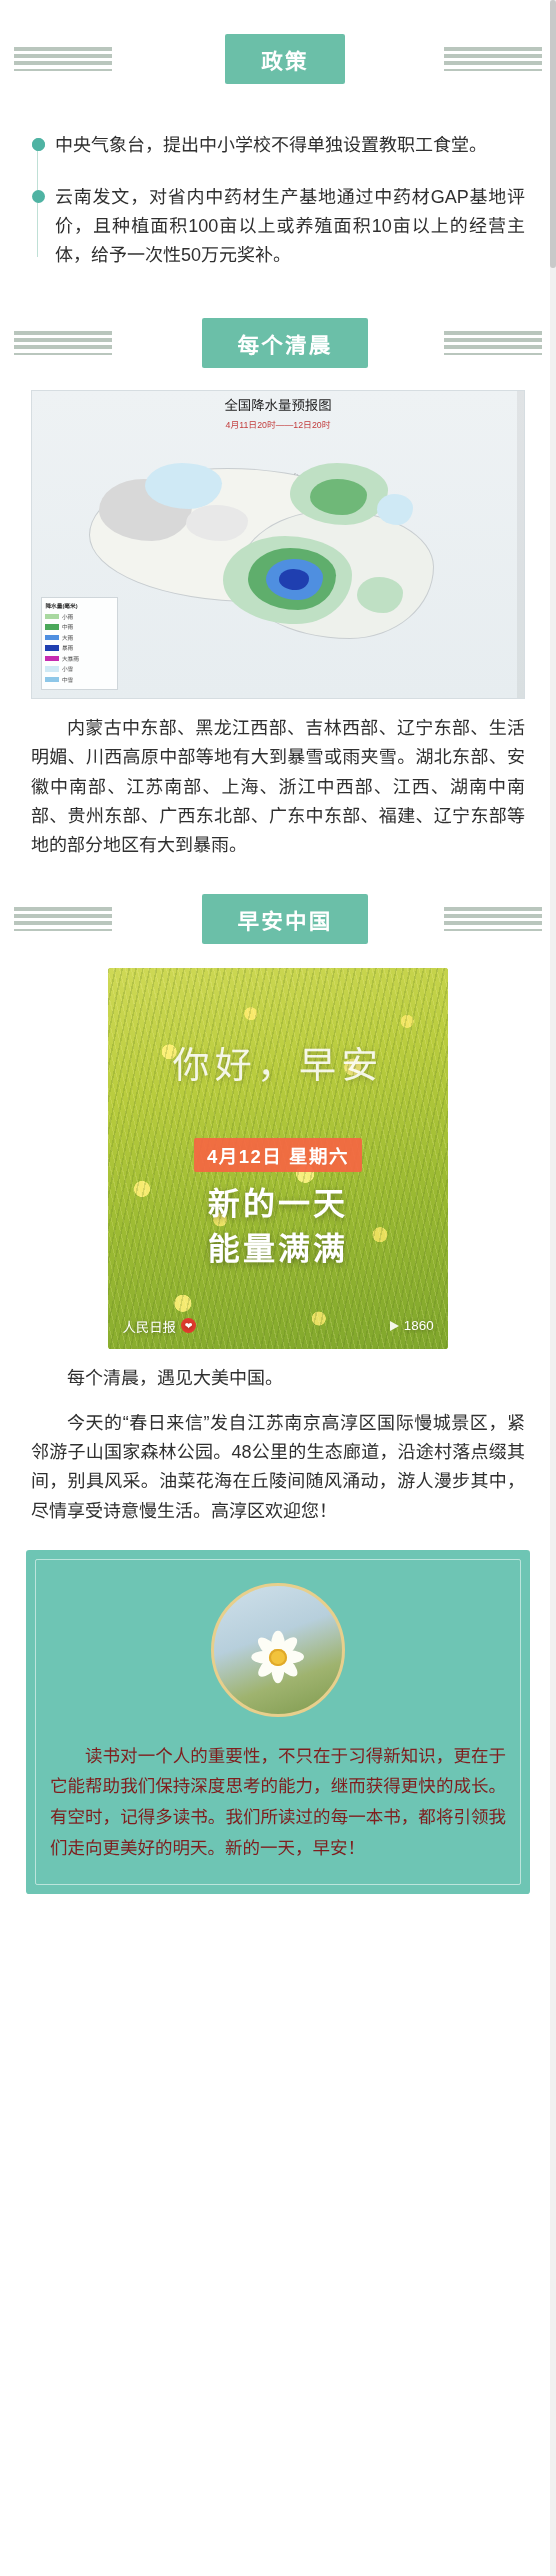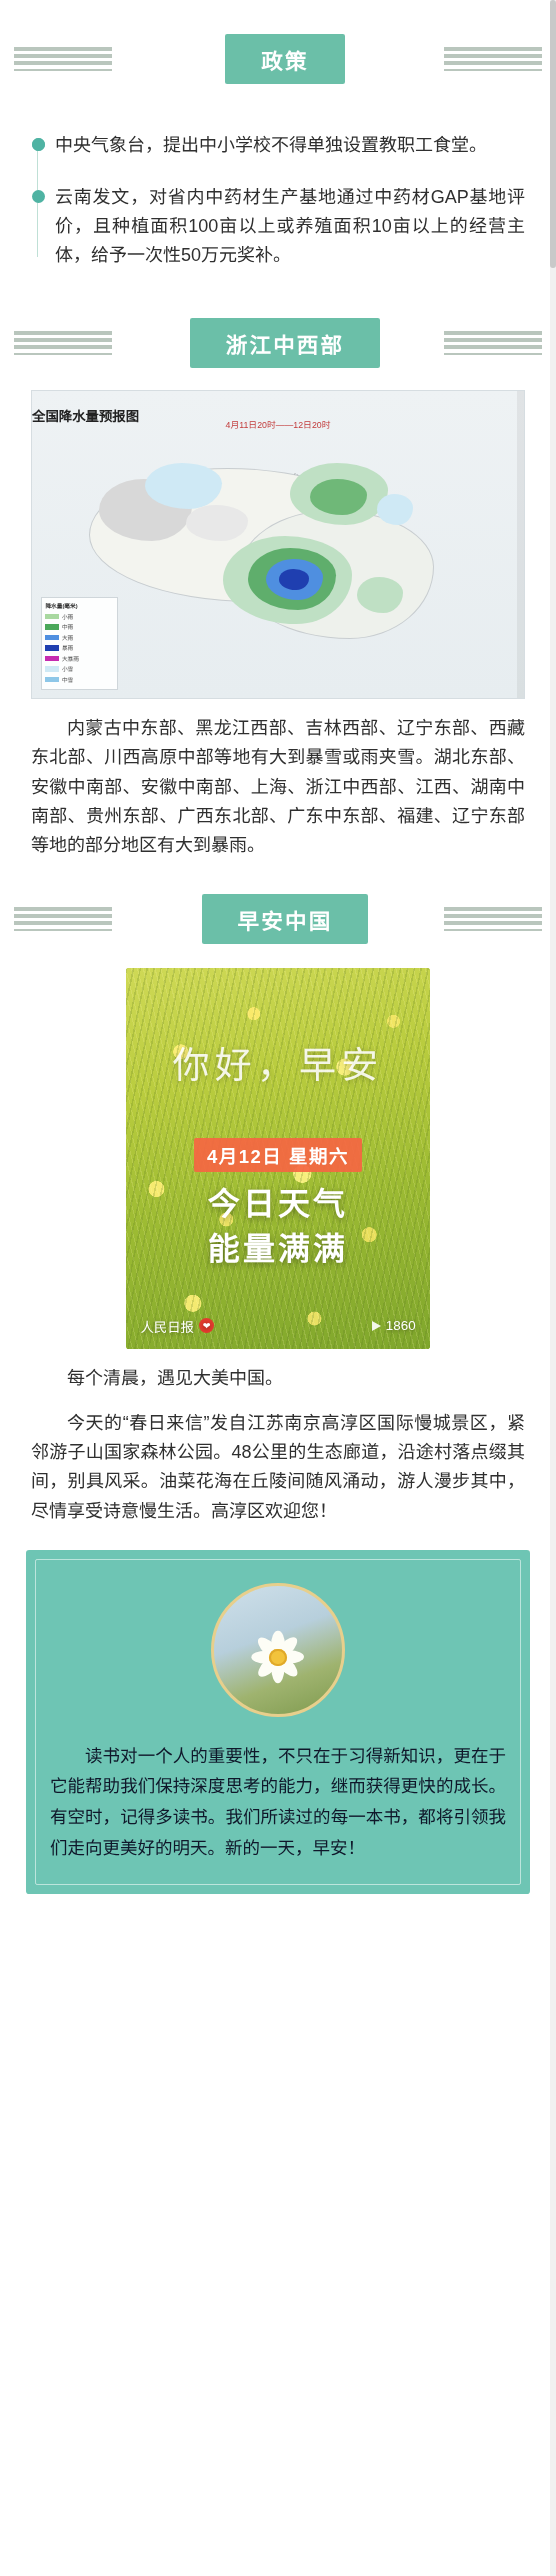--- a/index.html
+++ b/index.html
@@ -108,24 +108,25 @@
   .weather-img {
     position: relative;
     width: 100%;
     height: 309px;
     background: linear-gradient(#eef2f4, #e7edf0);
     border: 0.5px solid #d6dde1;
     overflow: hidden;
   }
   .weather-img .wtitle {
     position: absolute;
-    top: 14px;
-    left: 0; right: 0;
+    top: 3px;
+    left: 0; right: 0;
+    text-align: center;
     font-size: 13.4px;
-    font-weight: bold;
+    font-weight: normal;
     color: #222;
   }
   .weather-img .wsub {
     position: absolute;
     top: 27px;
     left: 0; right: 0;
     text-align: center;
     font-size: 8.8px;
     color: #c23b3b;
   }
@@ -183,21 +184,21 @@
     font-size: 18px;
     line-height: 1.62;
     color: #2f2f2f;
     text-indent: 2em;
     text-align: justify;
   }
 
   
   .video-wrap {
     margin: 10.3px auto 0 auto;
-    width: 304px;
+    width: 340px;
     height: 381px;
     position: relative;
     border-radius: 3.1px;
     overflow: hidden;
     background: #a9bf28;
   }
   .rape-field {
     position: absolute;
     inset: 0;
     background:
@@ -334,21 +335,21 @@
     position: absolute;
     left: 50%;
     top: 50%;
     width: 17.5px; height: 17.5px;
     margin: -8.8px 0 0 -8.8px;
     border-radius: 50%;
     background: #f2c33c;
     box-shadow: inset 0 0 0 2.1px #e0a92a;
   }
   .quote-text {
-    color: #0f172a;
+    color: #7f1d1d;
     font-size: 17.5px;
     line-height: 1.75;
     text-indent: 2em;
     text-align: justify;
     position: relative;
     z-index: 2;
   }
 
   
   .page-scrollbar {
@@ -392,21 +393,21 @@
       <li class="policy-item">
         <span class="dot"></span>
         <span>云南发文，对省内中药材生产基地通过中药材GAP基地评价，且种植面积100亩以上或养殖面积10亩以上的经营主体，给予一次性50万元奖补。</span>
       </li>
     </ul>
   </div>
 
   <div class="sec-head">
     <span class="stripes left"></span>
     <span class="stripes right"></span>
-    <span class="pill">浙江中西部</span>
+    <span class="pill">每个清晨</span>
   </div>
 
   <div class="figure">
     <div class="weather-img">
       <div class="wtitle">全国降水量预报图</div>
       <div class="wsub">4月11日20时——12日20时</div>
       <div class="wsub2">中央气象台</div>
 
       <div class="map-shape">
         <div class="blob" style="left:20.6px;top:20.6px;width:289px;height:134px;background:#f3f4ef;border:0.5px solid #c8cdd0;"></div>
@@ -453,35 +454,35 @@
         <div class="row">
             <i class="sw" style="background:#8ec7e8"></i>
             <span>中雪</span>
           </div>
       </div>
 
       <div class="scroll-hint"></div>
     </div>
   </div>
 
-  <p class="para">内蒙古中东部、黑龙江西部、吉林西部、辽宁东部、西藏东北部、川西高原中部等地有大到暴雪或雨夹雪。湖北东部、安徽中南部、安徽中南部、上海、浙江中西部、江西、湖南中南部、贵州东部、广西东北部、广东中东部、福建、辽宁东部等地的部分地区有大到暴雨。</p>
+  <p class="para">内蒙古中东部、黑龙江西部、吉林西部、辽宁东部、生活明媚、川西高原中部等地有大到暴雪或雨夹雪。湖北东部、安徽中南部、江苏南部、上海、浙江中西部、江西、湖南中南部、贵州东部、广西东北部、广东中东部、福建、辽宁东部等地的部分地区有大到暴雨。</p>
 
   <div class="sec-head">
     <span class="stripes left"></span>
     <span class="stripes right"></span>
     <span class="pill">早安中国</span>
   </div>
 
   <div class="video-wrap">
     <div class="rape-field"></div>
     <div class="video-script">你好，早安</div>
     <div class="video-date">
       <span>4月12日 星期六</span>
     </div>
-    <div class="video-line1">今日天气</div>
+    <div class="video-line1">新的一天</div>
     <div class="video-line2">能量满满</div>
     <div class="video-footer">
       <div class="video-brand">
         <span>人民日报</span>
         <span class="rmrb-badge">❤</span>
       </div>
       <div class="video-plays">
         <span class="play-tri"></span>
         <span>1860</span>
       </div>

